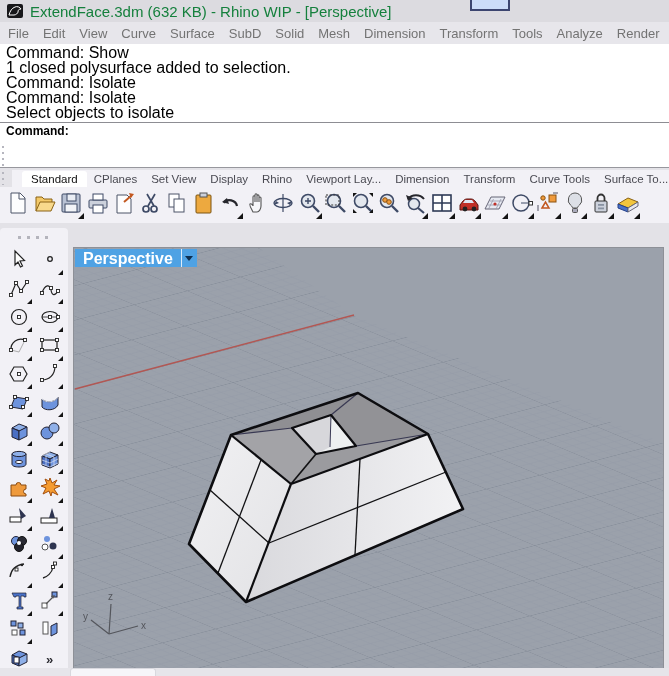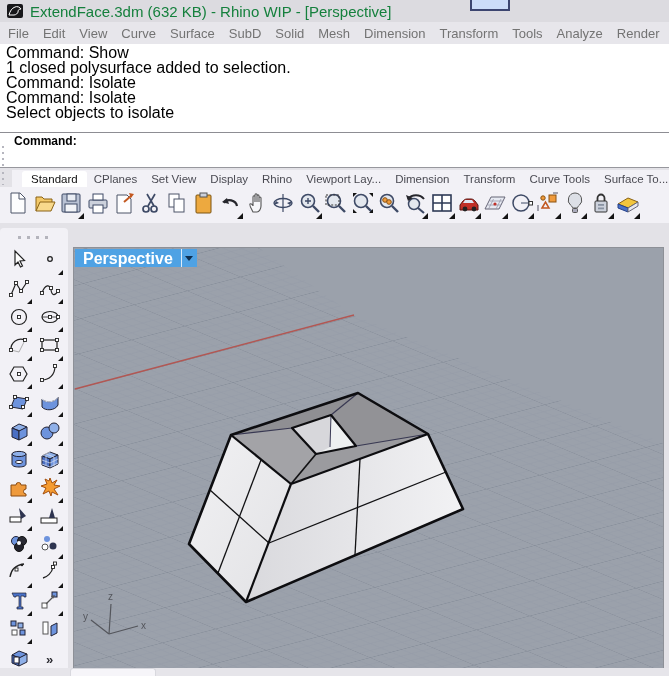--- a/index.html
+++ b/index.html
@@ -15,22 +15,22 @@
   #blue-fragment{position:absolute;left:470px;top:-3px;width:36px;height:10px;background:#ccdcf8;
                  border:2px solid #3c4570;}
   
   #menubar{position:absolute;left:0;top:22px;width:669px;height:22px;background:#e7e6eb;
            display:flex;align-items:center;padding-left:1px;box-sizing:border-box;}
   .menu-item{font-size:13px;color:#737373;padding:2px 7px;cursor:default;}
   
   #cmdpanel{position:absolute;left:0;top:44px;width:669px;height:124px;background:#ffffff;
             border-bottom:1px solid #97979d;box-sizing:border-box;padding:1px 0 0 0;}
   .cmd-line{font-size:16px;color:#000;line-height:15px;padding-left:6px;white-space:nowrap;}
-  #cmd-prompt{font-size:12px;font-weight:bold;color:#000;line-height:16px;padding-left:14px;
-              border-top:1px solid #8d8d93;margin-top:12px;}
+  #cmd-prompt{font-size:12px;font-weight:bold;color:#000;line-height:16px;padding-left:6px;
+              border-top:1px solid #8d8d93;margin-top:2px;}
   
   .vgrip{position:absolute;width:2px;background:repeating-linear-gradient(#b6b6bf 0 2px,transparent 2px 6px);}
   
   #tabrow{position:absolute;left:12px;top:170px;width:669px;height:17px;background:#f2f1f6;
           display:flex;align-items:flex-end;padding-left:10px;box-sizing:border-box;overflow:hidden;}
   .tb-tab{font-size:11.5px;color:#4a4a52;padding:14px 7px 2px 7px;white-space:nowrap;cursor:default;}
   .tb-tab.active{background:#ffffff;color:#111;border-radius:3px 3px 0 0;padding:2px 9px;}
   
   #toolbar{position:absolute;left:0;top:187px;width:669px;height:36px;background:#f2f1f6;
            display:flex;align-items:center;padding-left:5px;box-sizing:border-box;}

